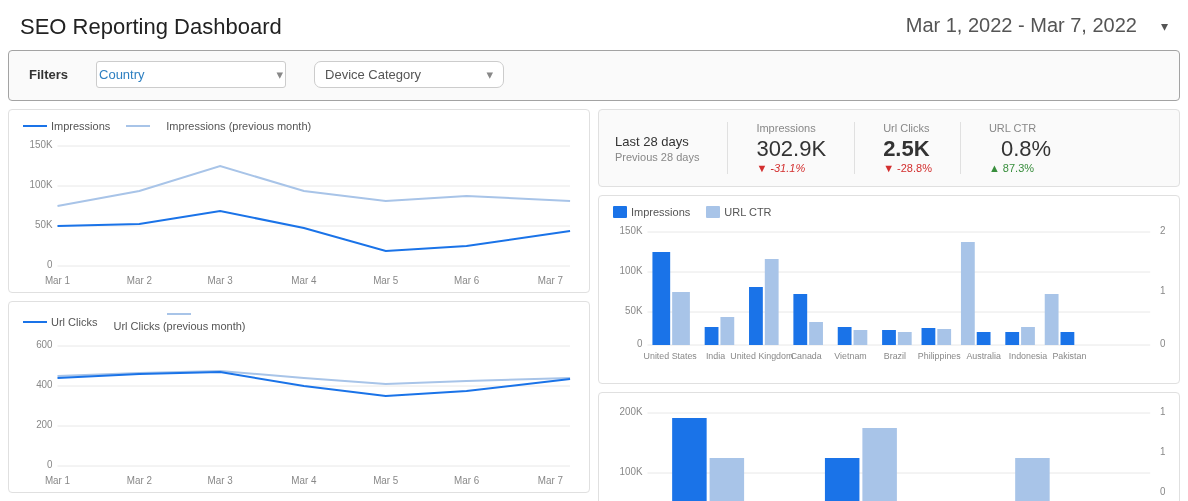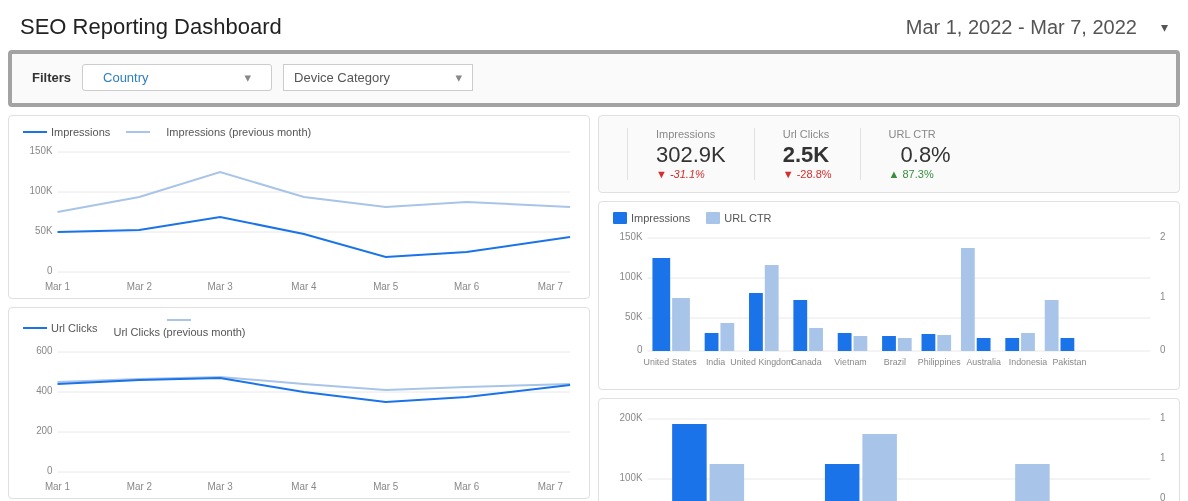--- a/index.html
+++ b/index.html
@@ -4,35 +4,35 @@
   <style>
     * { box-sizing: border-box; margin: 0; padding: 0; }
     body { font-family: Arial, sans-serif; background: #fff; color: #333; font-size: 13px; width: 1188px; }
     
     
     svg { display: block; }
   </style>
 </head>
 <body>
 
-<div style="display:flex; justify-content:space-between; align-items:center; padding:14px 20px 10px 20px;">
+<div style="display:flex; justify-content:space-between; align-items:flex-start; padding:14px 20px 10px 20px;">
   <span style="font-size:22px; font-weight:400; color:#222;">SEO Reporting Dashboard</span>
   <div style="display:flex; align-items:center; gap:24px;">
     <span style="font-size:20px; color:#555;">Mar 1, 2022 - Mar 7, 2022</span>
     <span style="color:#555; font-size:14px;">▾</span>
   </div>
 </div>
 
-<div style="display:flex; align-items:center; gap:11px; padding:10px 20px 12px 20px; border:4px solid #a3a3a3; margin:0 8px 8px 8px; border-radius:4px; background:#fafafa;">
+<div style="display:flex; align-items:center; gap:28px; padding:10px 20px 12px 20px; border:1px solid #a3a3a3; margin:0 8px 8px 8px; border-radius:4px; background:#fafafa;">
   <span style="font-weight:700; font-size:13px; color:#333;">Filters</span>
-  <div style="display:flex; align-items:center; border:1px solid #ccc; border-radius:3px; padding:5px 20px; background:#fff; min-width:190px; cursor:pointer; justify-content:space-between; color:#2d7fc1; font-size:13px;">
+  <div style="display:flex; align-items:center; border:1px solid #ccc; border-radius:3px; padding:5px 2px; background:#fff; min-width:190px; cursor:pointer; justify-content:space-between; color:#2d7fc1; font-size:13px;">
     <span>Country</span>
     <span style="color:#888;">▾</span>
   </div>
-  <div style="display:flex; align-items:center; border:1px solid #ccc; border-radius:0; padding:5px 10px; background:#fff; min-width:190px; cursor:pointer; justify-content:space-between; color:#555; font-size:13px;">
+  <div style="display:flex; align-items:center; border:1px solid #ccc; border-radius:7px; padding:5px 10px; background:#fff; min-width:190px; cursor:pointer; justify-content:space-between; color:#555; font-size:13px;">
     <span>Device Category</span>
     <span style="color:#888;">▾</span>
   </div>
 </div>
 
 <div style="display:grid; grid-template-columns:1fr 1fr; gap:8px; padding:0 8px 8px 8px;">
 
   <div style="display:flex; flex-direction:column; gap:8px;">
 
     <div style="border:1px solid #e0e0e0; border-radius:4px; background:#fff; padding:10px 14px 6px 14px;">
@@ -114,20 +114,24 @@
         <text x="368" y="148" font-size="10" fill="#888" text-anchor="middle">Mar 5</text>
         <text x="450" y="148" font-size="10" fill="#888" text-anchor="middle">Mar 6</text>
         <text x="535" y="148" font-size="10" fill="#888" text-anchor="middle">Mar 7</text>
       </svg>
     </div>
   </div>
 
   <div style="display:flex; flex-direction:column; gap:8px;">
 
     <div style="border:1px solid #e0e0e0; border-radius:4px; padding:12px 16px; display:flex; align-items:stretch; background:#fafafa;">
+      <div style="display:flex; flex-direction:column; justify-content:center; padding-right:16px; min-width:100px;">
+        <span style="font-size:13px; color:#333;">Last 28 days</span>
+        <span style="font-size:11px; color:#888; margin-top:2px;">Previous 28 days</span>
+      </div>
       <div style="width:1px; background:#e0e0e0; margin:0 12px;"></div>
       <div style="display:flex; flex-direction:column; padding:0 16px;">
         <span style="font-size:11px; color:#888; margin-bottom:2px;">Impressions</span>
         <span style="font-size:22px; color:#333; font-weight:400;">302.9K</span>
         <span style="font-size:11px; color:#d32f2f;font-style:italic;">▼ -31.1%</span>
       </div>
       <div style="width:1px; background:#e0e0e0; margin:0 12px;"></div>
       <div style="display:flex; flex-direction:column; padding:0 16px;">
         <span style="font-size:11px; color:#888; margin-bottom:2px;">Url Clicks</span>
         <span style="font-size:22px; color:#333; font-weight:700;">2.5K</span>

